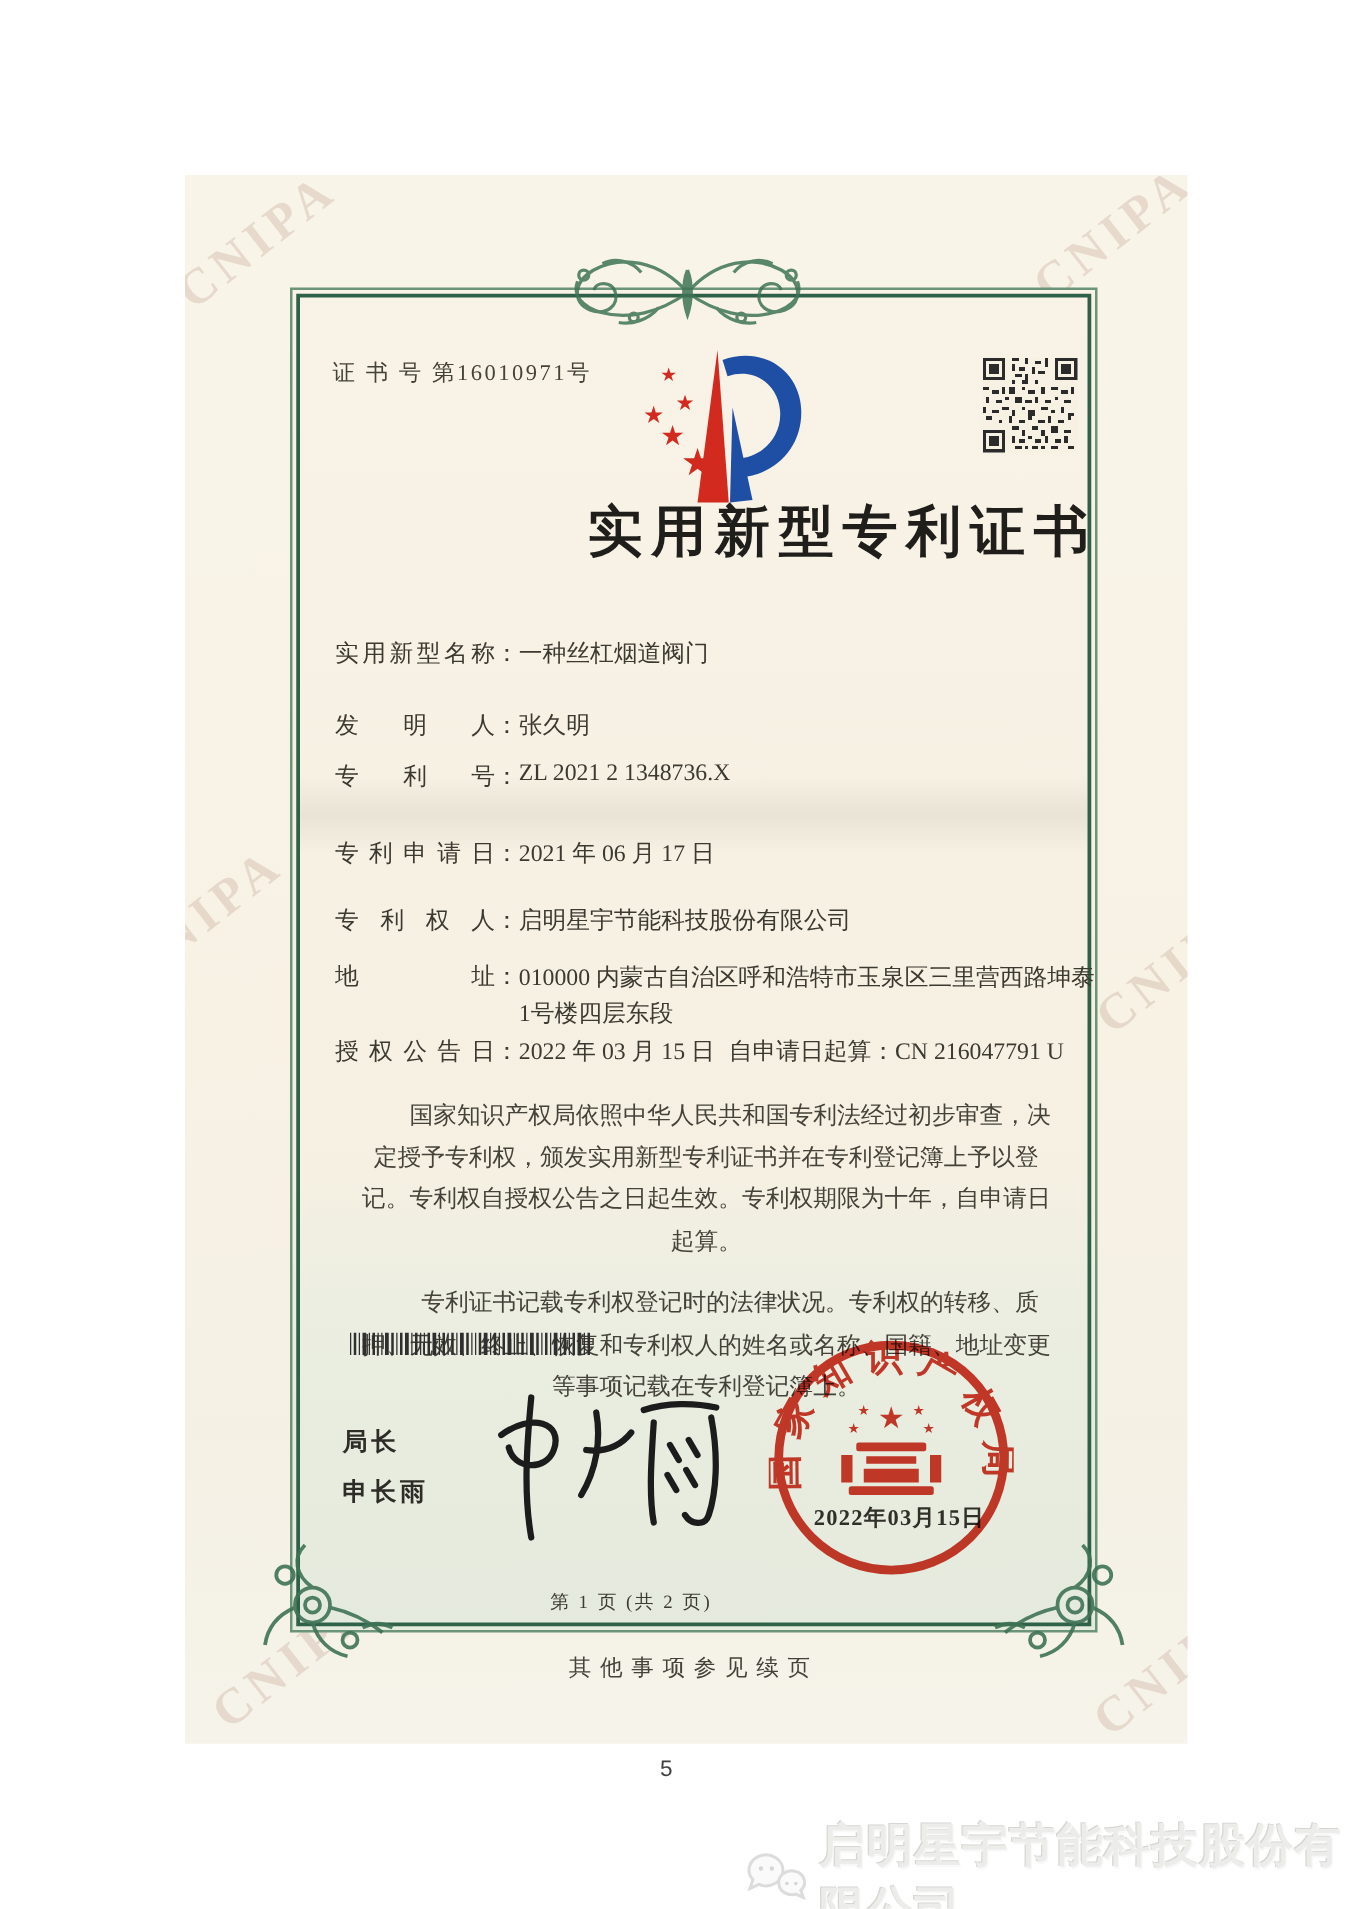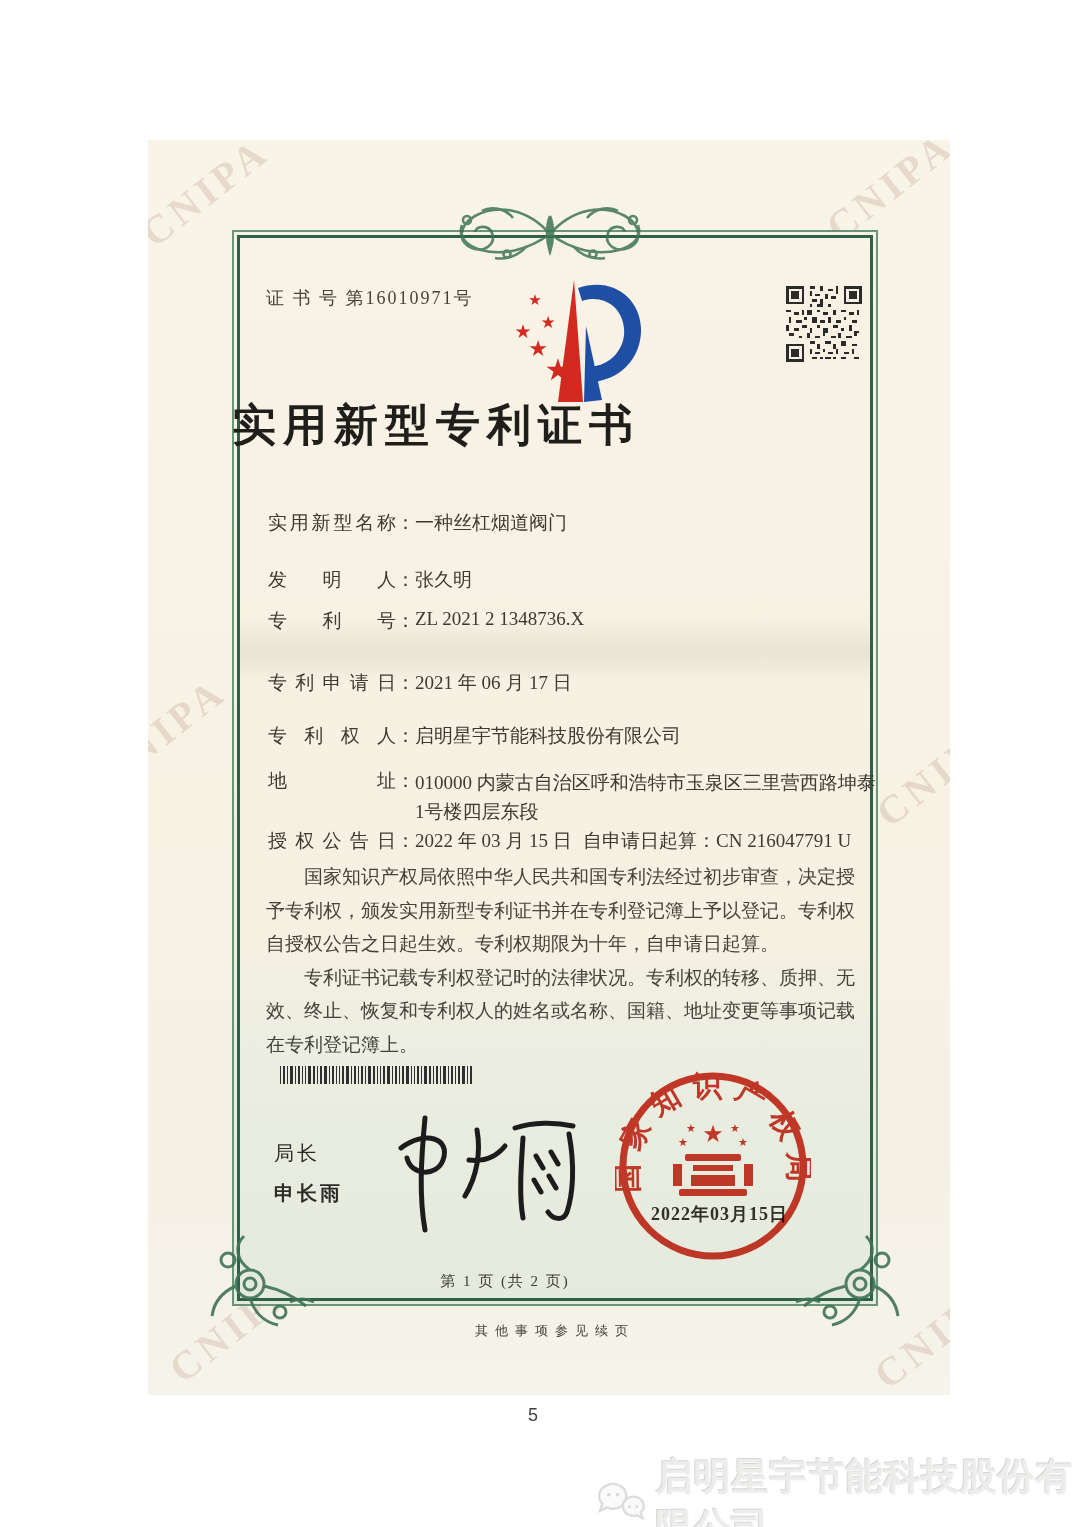--- a/index.html
+++ b/index.html
@@ -12,44 +12,44 @@
       font-family:"Liberation Serif",serif;font-weight:bold;font-size:40px;letter-spacing:5px;
       color:rgba(208,182,164,0.42);white-space:nowrap;pointer-events:none;}
   .wm.faint{color:rgba(208,188,168,0.28);}
   
   .cert{position:absolute;left:84px;top:90px;width:646px;height:1076px;box-sizing:border-box;
         border:2px solid #6b9479;padding:3px;
         background:linear-gradient(180deg,#f8f3e6 0%,#f6f1e3 40%,#f5f0e2 66%,#ebeee1 76%,#e4eadd 100%);}
   .cert-inner{width:100%;height:100%;box-sizing:border-box;border:3px solid #2f6149;
         background:linear-gradient(180deg,rgba(0,0,0,0) 36%,rgba(150,145,130,0.14) 39%,rgba(0,0,0,0) 42%);}
   .cert-no{position:absolute;left:118px;top:146px;font-size:18px;letter-spacing:2px;color:#45423a;}
-  .title{position:absolute;left:84px;top:256px;width:646px;text-align:left;
+  .title{position:absolute;left:84px;top:256px;width:646px;text-align:right;
          font-size:44px;font-weight:bold;letter-spacing:7px;color:#1f1e1b;}
   
   .frow{position:absolute;left:120px;font-size:19px;color:#3c3931;white-space:nowrap;}
   .flab{display:inline-block;width:128px;text-align:justify;text-align-last:justify;vertical-align:top;}
   .fcolon{vertical-align:top;}
   .fval{vertical-align:top;}
   .fval.wrap{display:inline-block;width:468px;white-space:normal;line-height:29px;}
   .fpair2{position:absolute;left:315px;top:0;}
   .paras{position:absolute;left:118px;top:720px;width:598px;font-size:19px;line-height:33.5px;color:#45423a;}
-  .paras p{margin:0;text-indent:2em;}
+  .paras p{margin:16px;text-indent:2em;text-align:center;}
   .barcode{position:absolute;left:130px;top:926px;}
-  .signer-title{position:absolute;left:126px;top:1000px;font-size:20px;font-weight:normal;
+  .signer-title{position:absolute;left:126px;top:1000px;font-size:20px;font-weight:bold;
                 font-family:"Liberation Sans","DejaVu Sans",sans-serif;color:#2e2c28;letter-spacing:3px;}
   .signer-name{position:absolute;left:126px;top:1040px;font-size:20px;font-weight:bold;
                font-family:"Liberation Sans","DejaVu Sans",sans-serif;color:#2e2c28;letter-spacing:3px;}
   .signature{position:absolute;left:225px;top:960px;}
   .seal{position:absolute;left:467px;top:928px;mix-blend-mode:multiply;opacity:0.93;}
   .seal-date{position:absolute;left:503px;top:1062px;font-size:18px;font-weight:bold;color:#35332e;
              letter-spacing:1px;mix-blend-mode:multiply;}
   .pagination{position:absolute;left:84px;top:1132px;width:546px;text-align:center;
               font-size:15px;letter-spacing:2px;color:#3d3b34;}
   .continuation{position:absolute;left:84px;top:1182px;width:646px;text-align:center;
-                font-size:13px;letter-spacing:7px;color:#45423a;}
+                font-size:18px;letter-spacing:7px;color:#45423a;}
   .flourish{position:absolute;pointer-events:none;}
   
   .page-number{position:absolute;left:528px;top:1405px;font-size:18px;color:#3f3f3f;
                font-family:"Liberation Sans","DejaVu Sans",sans-serif;}
   .company-wm{position:absolute;left:596px;top:1452px;display:flex;align-items:center;gap:10px;}
   .company-wm .cw-text{font-size:37px;font-weight:bold;letter-spacing:1px;color:#ececea;
         font-family:"Liberation Sans","DejaVu Sans",sans-serif;
         text-shadow:1px 1px 0 #f8f8f8,-1px -1px 0 #d6d6d4;}
 </style>
 </head>

